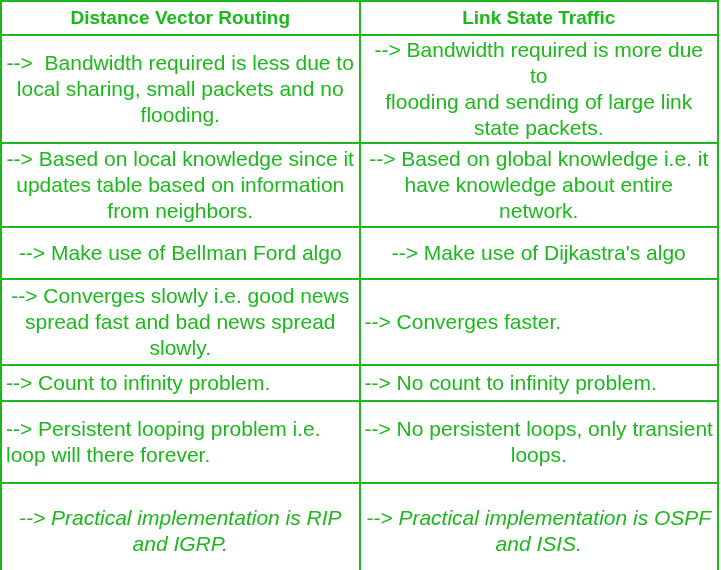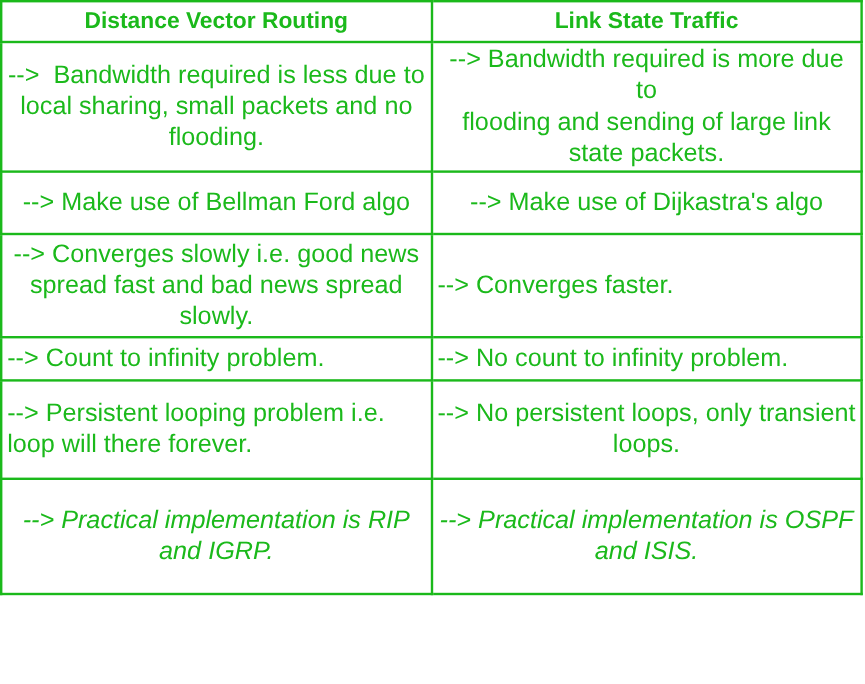--- a/index.html
+++ b/index.html
@@ -50,20 +50,27 @@
         <th class="hdr">Link State Traffic</th>
       </tr>
       <tr class="h80">
         <td class="cell center">--&gt;  Bandwidth required is less due to
 local sharing, small packets and no
 flooding.</td>
         <td class="cell center">--&gt; Bandwidth required is more due to
 flooding and sending of large link
 state packets.</td>
       </tr>
+      <tr class="h84">
+        <td class="cell center">--&gt; Based on local knowledge since it
+updates table based on information
+from neighbors.</td>
+        <td class="cell center">--&gt; Based on global knowledge i.e. it
+have knowledge about entire network.</td>
+      </tr>
       <tr class="h40">
         <td class="cell center">--&gt; Make use of Bellman Ford algo</td>
         <td class="cell center">--&gt; Make use of Dijkastra's algo</td>
       </tr>
       <tr class="h86">
         <td class="cell center">--&gt; Converges slowly i.e. good news
 spread fast and bad news spread
 slowly.</td>
         <td class="cell left">--&gt; Converges faster.</td>
       </tr>

